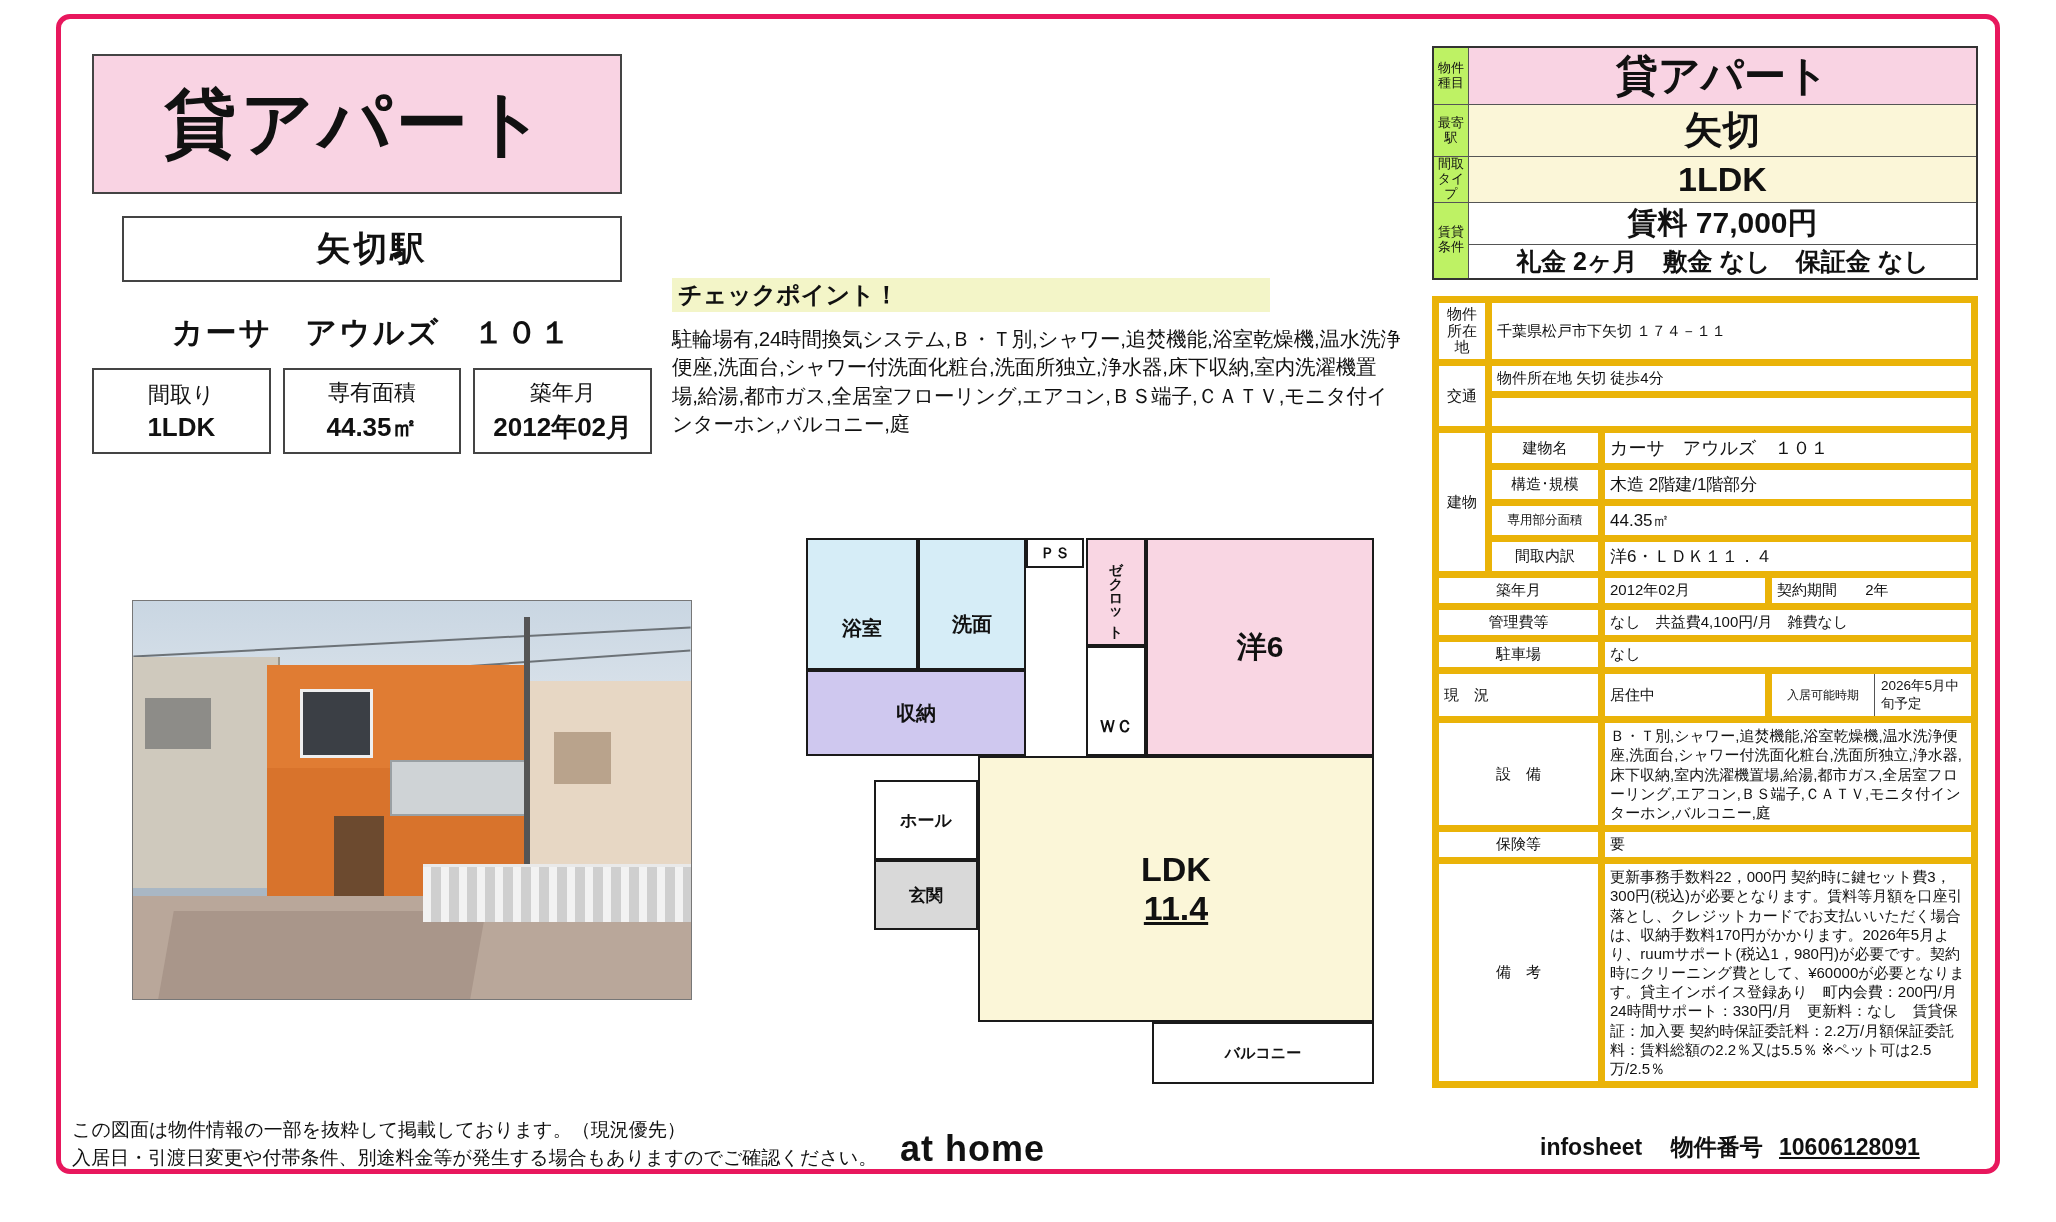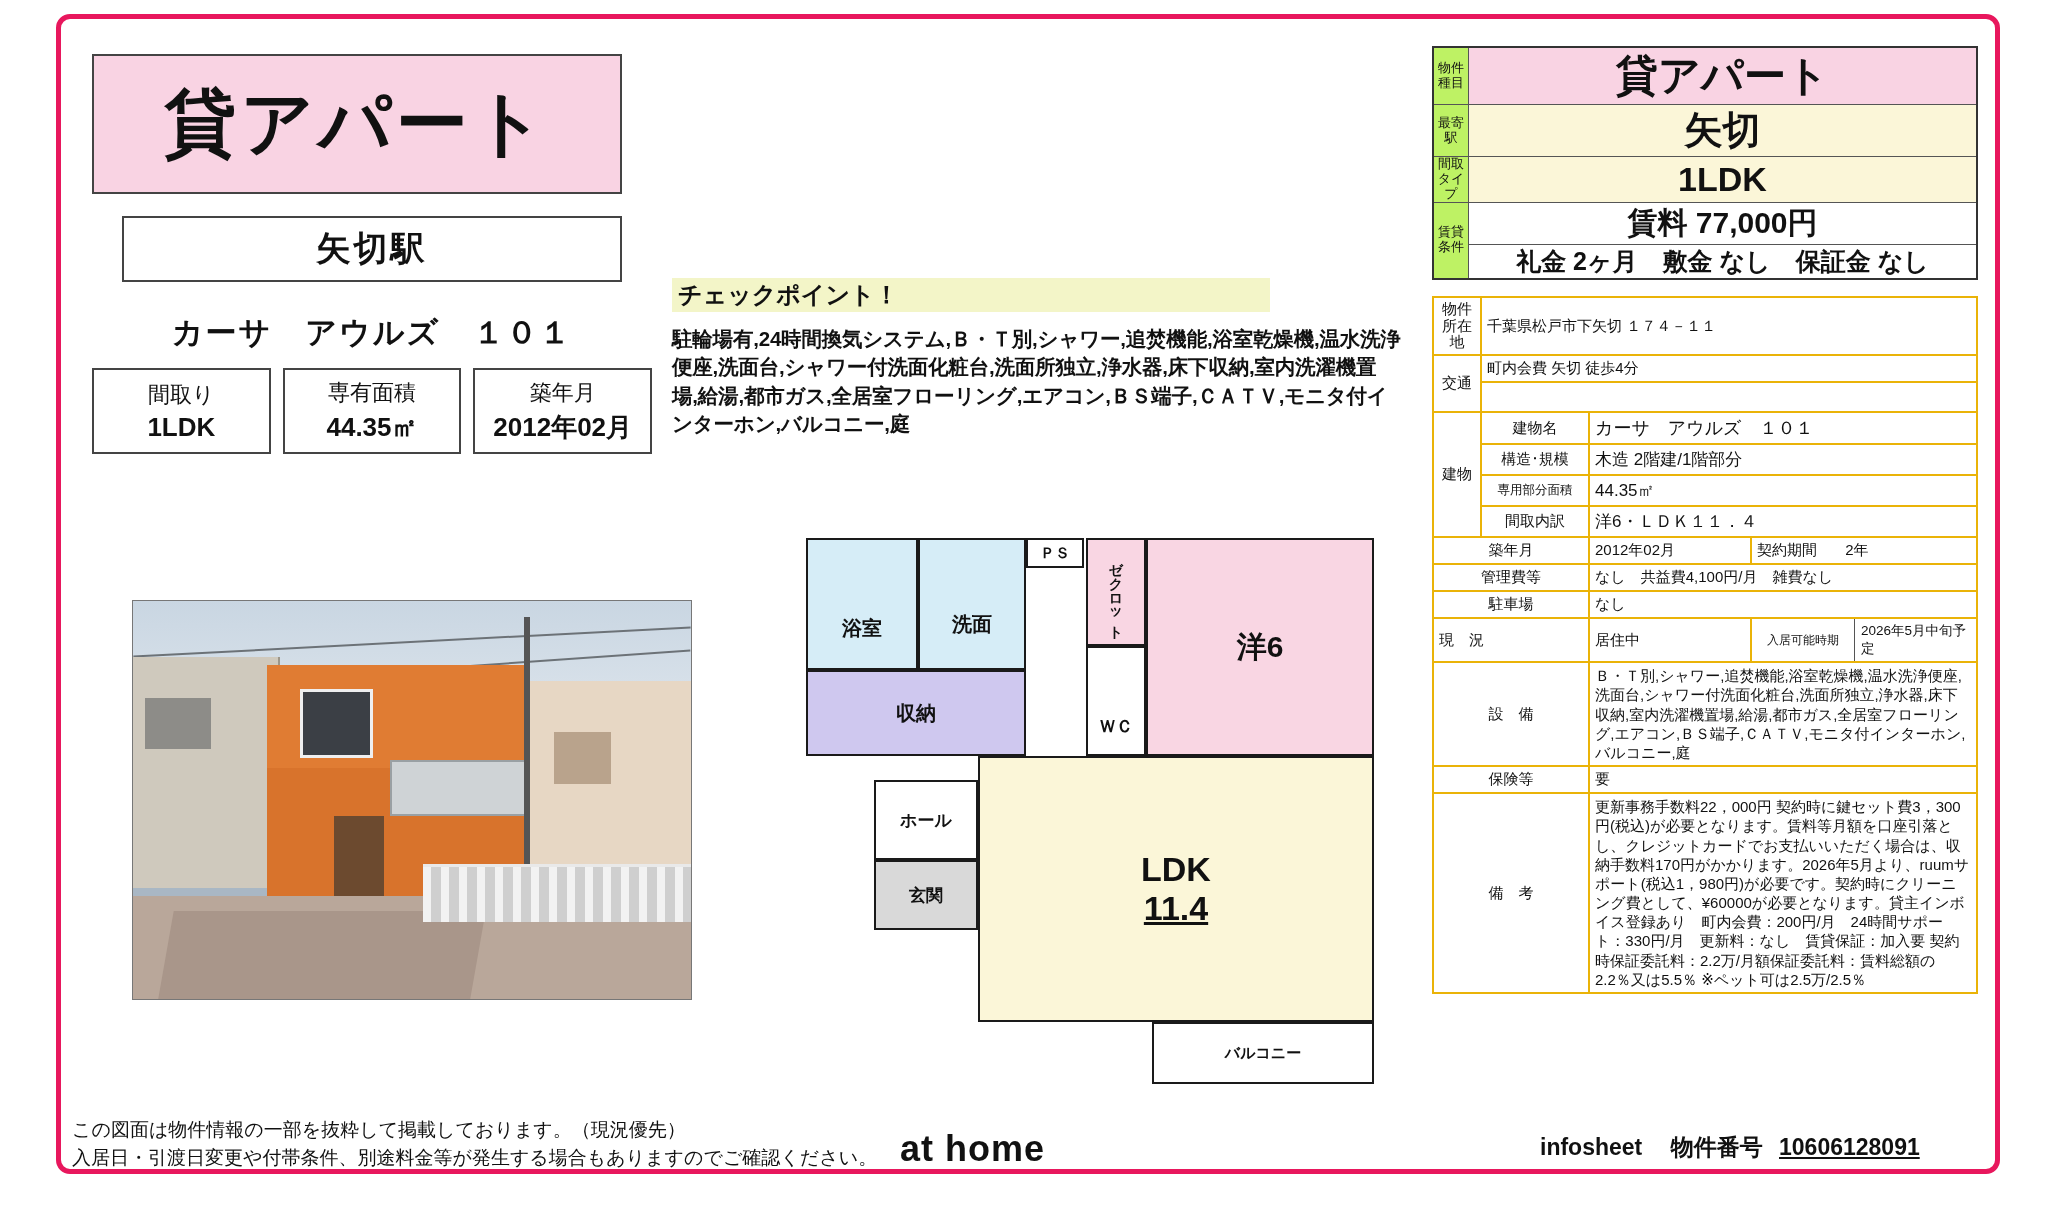--- a/index.html
+++ b/index.html
@@ -16,21 +16,21 @@
   .bldg-name{left:92px;top:312px;width:560px;text-align:center;font-size:31px;font-weight:bold;letter-spacing:2px;}
 
   .spec3{left:92px;top:368px;width:560px;height:86px;display:flex;gap:12px;}
   .spec-cell{flex:1;border:2px solid #444;display:flex;flex-direction:column;align-items:center;justify-content:center;background:#fff;}
   .spec-cell .lbl{font-size:22px;}
   .spec-cell .val{font-size:26px;font-weight:bold;margin-top:2px;}
 
   
   .cp-head{left:672px;top:278px;width:598px;height:34px;background:#f3f5c8;display:flex;align-items:center;}
   .cp-head span{font-size:24px;font-weight:bold;padding-left:6px;}
-  .cp-body{left:672px;top:325px;width:730px;font-size:20.5px;line-height:1.38;letter-spacing:-0.2px;font-weight:bold;}
+  .cp-body{left:672px;top:325px;width:730px;font-size:20.5px;line-height:1.38;letter-spacing:-0.2px;}
 
   
   .photo{left:132px;top:600px;width:560px;height:400px;border:1px solid #777;overflow:hidden;background:#a9b7c4;}
   .ph-sky{position:absolute;left:0;top:0;width:100%;height:42%;background:linear-gradient(#c9d6e2,#e4eaf0);}
   .ph-bldg-left{position:absolute;left:0;top:14%;width:26%;height:58%;background:#cfc9bd;border-right:2px solid #9c968a;}
   .ph-bldg-left:after{content:"";position:absolute;left:8%;top:18%;width:46%;height:22%;background:#8d8c88;}
   .ph-main{position:absolute;left:24%;top:16%;width:46%;height:62%;background:#d8732c;}
   .ph-main-upper{position:absolute;left:24%;top:16%;width:46%;height:26%;background:#e07c33;border-bottom:3px solid #b9seb;}
   .ph-win1{position:absolute;left:30%;top:22%;width:12%;height:16%;background:#3b3f45;border:3px solid #efefef;}
   .ph-balc{position:absolute;left:46%;top:40%;width:24%;height:13%;background:#cfd3d6;border:2px solid #9aa0a4;}
@@ -65,21 +65,21 @@
   .c-pink{background:#f9d3e3;}
   .c-cream{background:#fbf6d8;}
   .c-white{background:#ffffff;}
   .big1{font-size:42px;font-weight:bold;text-align:center;padding:6px 0;}
   .big2{font-size:38px;font-weight:bold;text-align:center;padding:4px 0;}
   .big3{font-size:34px;font-weight:bold;text-align:center;padding:4px 0;}
   .big4{font-size:30px;font-weight:bold;text-align:center;padding:5px 0;}
   .big5{font-size:25px;font-weight:bold;text-align:center;padding:6px 0;}
 
   .t2{width:546px;border:2px solid #333;margin-top:16px;}
-  .t2 td{border:2px solid #eab308;font-size:15px;padding:3px 5px;vertical-align:middle;}
+  .t2 td{border:7px solid #eab308;font-size:15px;padding:3px 5px;vertical-align:middle;}
   .lab{width:36px;text-align:center;font-size:12.5px;line-height:1.12;}
   .lab2{width:96px;text-align:center;font-size:14px;}
   .addr{font-size:19px;padding:7px 6px;}
   .kotsu{font-size:16px;padding:5px 6px;}
   .xsml{font-size:12.2px;line-height:1.28;}
 
   
   .foot-l{left:72px;top:1116px;width:860px;font-size:19px;line-height:1.45;}
   .athome{left:900px;top:1128px;font-size:36px;font-weight:bold;letter-spacing:1px;}
   .foot-r{left:1540px;top:1132px;font-size:23px;font-weight:bold;}
@@ -212,21 +212,21 @@
       </table>
 
     <table class="t2">
       <tbody>
           <tr>
         <td class="lab">物件所在地</td>
         <td colspan="3" class="addr">千葉県松戸市下矢切 １７４－１１</td>
       </tr>
       <tr>
         <td class="lab" rowspan="2">交通</td>
-        <td colspan="3" class="kotsu">町内会費 矢切 徒歩4分</td>
+        <td colspan="3" class="kotsu">物件所在地 矢切 徒歩4分</td>
       </tr>
       <tr>
         <td colspan="3" class="kotsu" style="height:22px;"></td>
       </tr>
 
       <tr>
         <td class="lab" rowspan="4">建物</td>
         <td class="lab2">建物名</td>
         <td colspan="2" style="font-size:18px;">カーサ　アウルズ　１０１</td>
       </tr>

